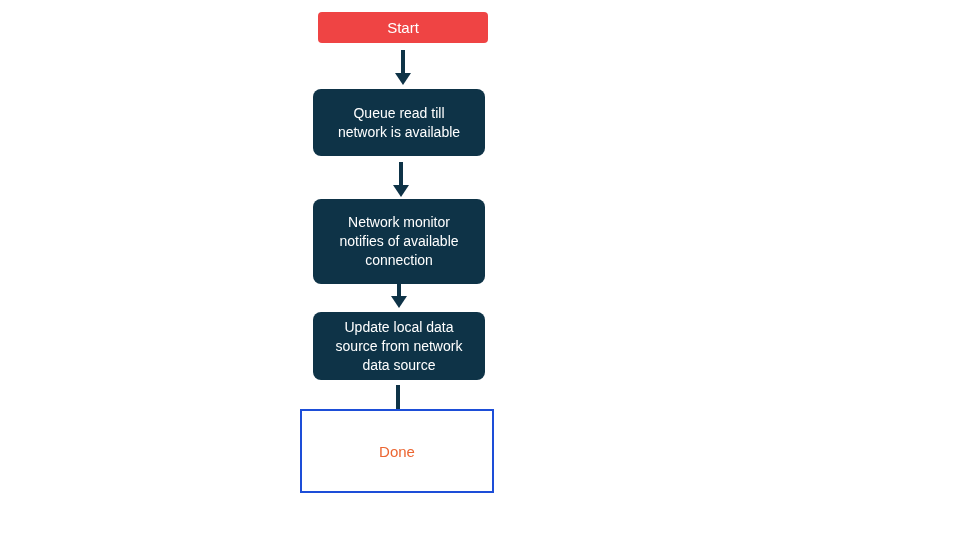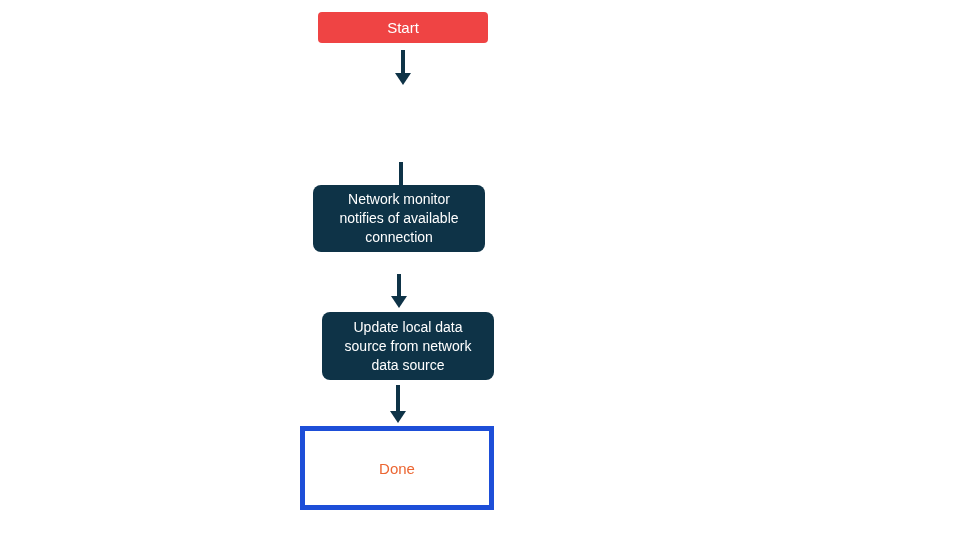--- a/index.html
+++ b/index.html
@@ -36,27 +36,27 @@
     left: 313px;
     width: 172px;
     background: #0e3347;
     color: #ffffff;
     border-radius: 8px;
     font-size: 14px;
     line-height: 19px;
     padding: 6px 10px;
   }
   .node-queue   { top: 89px;  height: 67px; }
-  .node-monitor { top: 185px; height: 67px; }
-  .node-update  { top: 312px; height: 68px; margin-left: 9px; }
+  .node-monitor { top: 199px; height: 85px; }
+  .node-update  { top: 312px; height: 68px; }
   .node-done {
-    left: 300px; top: 426px;
+    left: 300px; top: 409px;
     width: 194px; height: 84px;
     background: #ffffff;
-    border: 5px solid #1d4ed8;
+    border: 2px solid #1d4ed8;
     color: #ec6632;
     font-size: 15px;
     border-radius: 0;
   }
   .arrow {
     position: absolute;
     width: 16px;
     display: flex;
     flex-direction: column;
     align-items: center;
@@ -82,20 +82,22 @@
 
 <div class="canvas">
 
   <div class="node node-start">Start</div>
 
   <div class="arrow arrow-1">
     <div class="stem"></div>
     <div class="head"></div>
   </div>
 
+  <div class="node node-process node-queue">Queue read till
+network is available</div>
 
   <div class="arrow arrow-2">
     <div class="stem"></div>
     <div class="head"></div>
   </div>
 
   <div class="node node-process node-monitor">Network monitor
 notifies of available
 connection</div>
 

